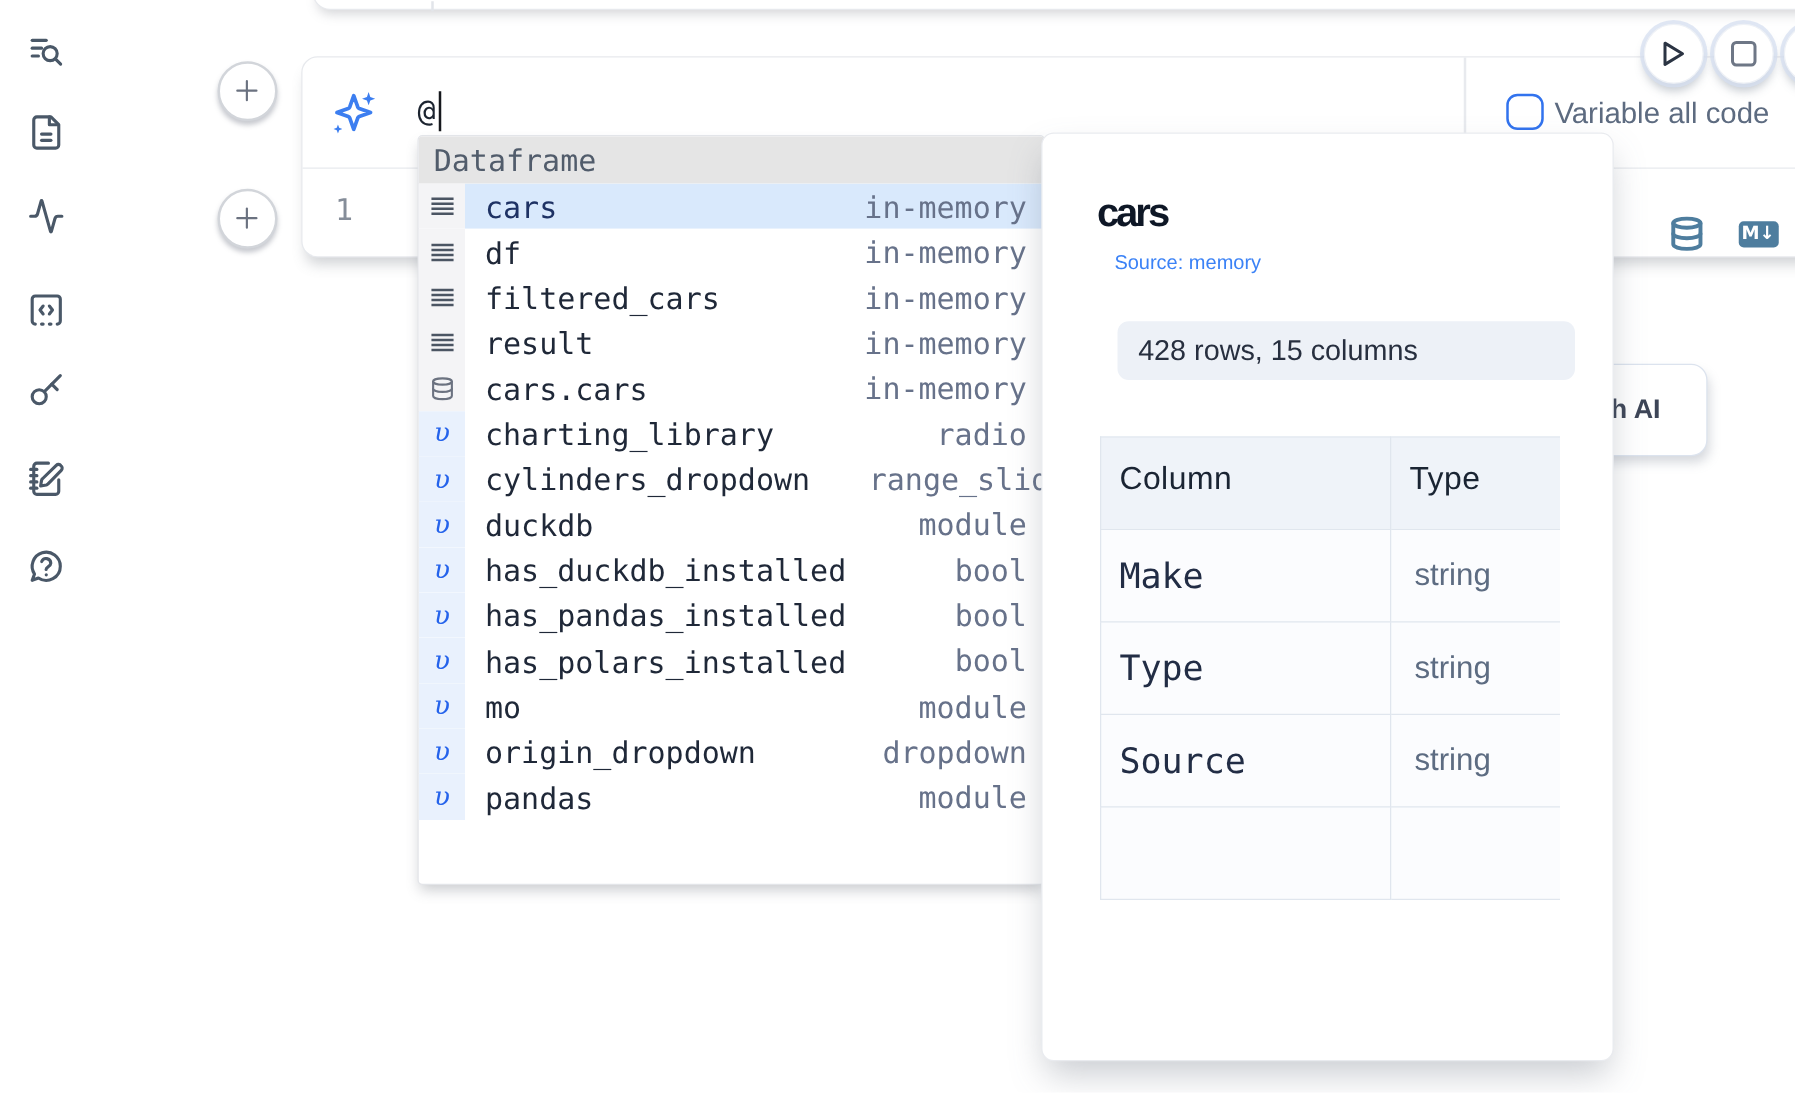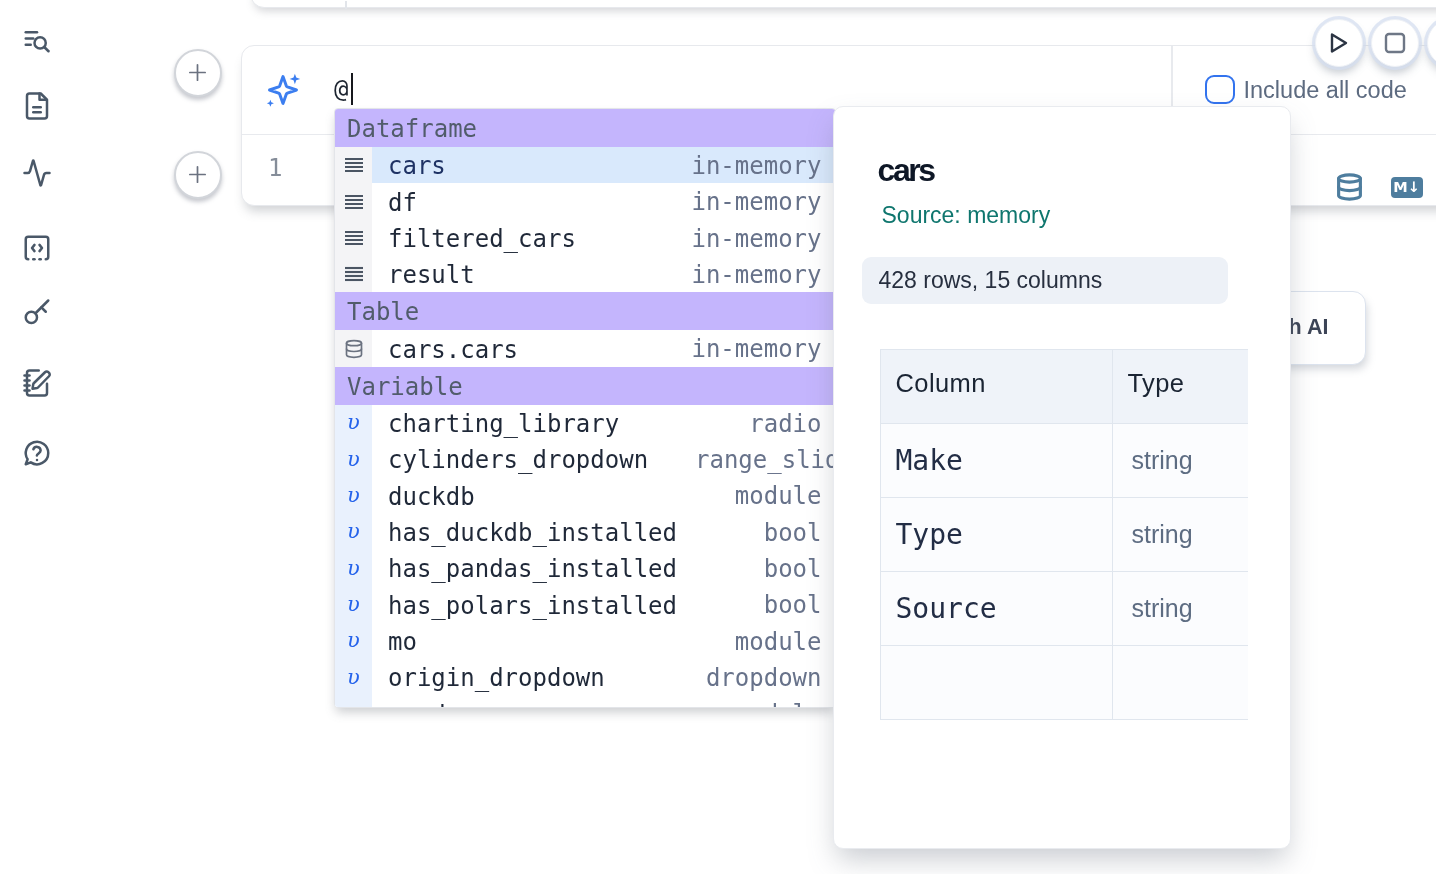--- a/index.html
+++ b/index.html
@@ -63,43 +63,43 @@
     background:#fff; border:1.5px solid #dce3ee; border-radius:13px; z-index:4; cursor:pointer;
     box-shadow:3px 6px 9px -2px rgba(120,130,145,.33);
     display:flex; align-items:center; justify-content:center;
     font-weight:bold; font-size:21.5px; color:#3d4557; }
 
   
   #dropdown { position:absolute; left:334px; top:108px; width:502px; height:600px;
     background:#fff; border:1px solid #e3e5e9; border-radius:4px; overflow:hidden; z-index:6;
     box-shadow:0 6px 11px -2px rgba(95,100,110,.33);
     font-family:"DejaVu Sans Mono", monospace; font-size:24px; }
-  .dd-section { height:38px; background:#c4b5fd; color:#515c6b; line-height:40px; padding-left:12px; }
+  .dd-section { height:38px; background:#e5e5e5; color:#515c6b; line-height:40px; padding-left:12px; }
   .dd-row { height:36.35px; display:flex; align-items:center; position:relative; cursor:pointer; background:#fff; }
   .dd-icon-cell { width:37px; height:100%; background:#f4f4f6; flex:none;
     display:flex; align-items:center; justify-content:center; }
   .dd-row.kind-variable .dd-icon-cell { background:#e9f1fd; }
   .dd-label-area { flex:1; height:100%; display:flex; align-items:center; padding-left:16px; }
   .dd-label { position:relative; top:1px; }
   .dd-row.selected .dd-label-area { background:#d9e9fc; }
   .dd-label { color:#1f2838; }
   .dd-row.selected .dd-label { color:#1e3264; }
   .dd-detail { position:absolute; right:13.5px; top:1px; height:36.35px; line-height:36.35px; color:#67728a; }
   .dd-detail.overflow-left { right:auto; left:360px; }
   .df-icon { width:18px; height:16px; color:#4b5563; }
   .tbl-icon { width:20px; height:22px; color:#6b7280; }
   .var-icon { font-family:"DejaVu Serif", serif; font-style:italic; font-size:21px; color:#2563eb; line-height:1; }
 
   
   #popup { position:absolute; left:832.5px; top:105.5px; width:458px; height:743.5px;
     background:#fff; border:1px solid #e9ebef; border-radius:10px; z-index:10;
     box-shadow:0 14px 28px -4px rgba(100,108,122,.35); }
   #popup-title { position:absolute; left:44px; top:48.5px; font-size:32px; line-height:30px; letter-spacing:-2.4px; font-weight:bold; color:#0e1726; }
-  #popup-source { position:absolute; left:48px; top:95px; font-size:23px; color:#0f766e; }
-  #popup-chip { position:absolute; left:28px; top:150.5px; width:366.5px; height:47px;
+  #popup-source { position:absolute; left:58px; top:95px; font-size:16px; color:#3b82f6; }
+  #popup-chip { position:absolute; left:60px; top:150.5px; width:366.5px; height:47px;
     background:#edf1f7; border-radius:9px; font-size:23px; color:#272f3f;
     display:flex; align-items:center; padding-left:17px; }
   #popup-tablewrap { position:absolute; left:46px; top:242px; width:368px; height:463px; overflow:hidden; }
   #popup-table { border-collapse:collapse; width:368px; table-layout:fixed; }
   #popup-table th, #popup-table td { border:1px solid #e0e6ee; height:74.1px; padding:0 0 0 15px;
     text-align:left; vertical-align:middle; font-weight:normal; }
   #popup-table col.c1 { width:232px; }
   #popup-table col.c2 { width:136px; }
   #popup-table th { background:#eff3f9; font-size:25.5px; letter-spacing:0.4px; color:#1a2433; padding-bottom:6px; }
   #popup-table td { background:#fbfcfe; }
@@ -177,21 +177,21 @@
       <svg viewBox="0 0 31 31" fill="none">
         <path d="M15.5 4.5 l2.6 7.4 a1.8 1.8 0 0 0 1.0 1.0 l7.4 2.6 l-7.4 2.6 a1.8 1.8 0 0 0 -1.0 1.0 l-2.6 7.4 l-2.6 -7.4 a1.8 1.8 0 0 0 -1.0 -1.0 l-7.4 -2.6 l7.4 -2.6 a1.8 1.8 0 0 0 1.0 -1.0 z" stroke="#3c7ef0" stroke-width="2.4" stroke-linejoin="round"></path>
         <path d="M25.2 2.2 l1.1 3.2 3.2 1.1 -3.2 1.1 -1.1 3.2 -1.1 -3.2 -3.2 -1.1 3.2 -1.1 z" fill="#3c7ef0"></path>
         <path d="M5.2 23.4 l0.8 2.1 2.1 0.8 -2.1 0.8 -0.8 2.1 -0.8 -2.1 -2.1 -0.8 2.1 -0.8 z" fill="#3c7ef0"></path>
       </svg>
     </div>
     <div id="prompt-text" class="mono">@</div>
     <div id="caret"></div>
     <div id="ai-divider-v"></div>
     <div id="checkbox"></div>
-    <div id="include-label">Include all code</div>
+    <div id="include-label">Variable all code</div>
   </div>
   <div id="row-divider"></div>
   <div id="code-row">
     <div id="line-number" class="mono">1</div>
     <div id="db-action">
       <svg viewBox="0 0 24 24" fill="none" stroke="currentColor" stroke-width="2.6" stroke-linecap="round">
         <ellipse cx="12" cy="5" rx="9" ry="3"></ellipse>
         <path d="M3 5v14a9 3 0 0 0 18 0V5"></path>
         <path d="M3 12a9 3 0 0 0 18 0"></path>
       </svg>
@@ -286,35 +286,33 @@
             <path d="M0 10h18"></path>
             <path d="M0 14h18"></path>
           </g>
         </svg>
       </div>
       <div class="dd-label-area">
         <span class="dd-label">result</span>
       </div>
       <span class="dd-detail">in-memory</span>
     </div>
-    <div class="dd-section">Table</div>
     <div class="dd-row kind-table">
       <div class="dd-icon-cell">
         <svg class="tbl-icon" viewBox="0 0 24 24" fill="none" stroke="#6b7280" stroke-width="2" stroke-linecap="round">
           <ellipse cx="12" cy="5" rx="9" ry="3"></ellipse>
           <path d="M3 5v14a9 3 0 0 0 18 0V5"></path>
           <path d="M3 12a9 3 0 0 0 18 0"></path>
         </svg>
       </div>
       <div class="dd-label-area">
         <span class="dd-label">cars.cars</span>
       </div>
       <span class="dd-detail">in-memory</span>
     </div>
-    <div class="dd-section">Variable</div>
     <div class="dd-row kind-variable">
       <div class="dd-icon-cell">
         <span class="var-icon">υ</span>
       </div>
       <div class="dd-label-area">
         <span class="dd-label">charting_library</span>
       </div>
       <span class="dd-detail">radio</span>
     </div>
     <div class="dd-row kind-variable">

